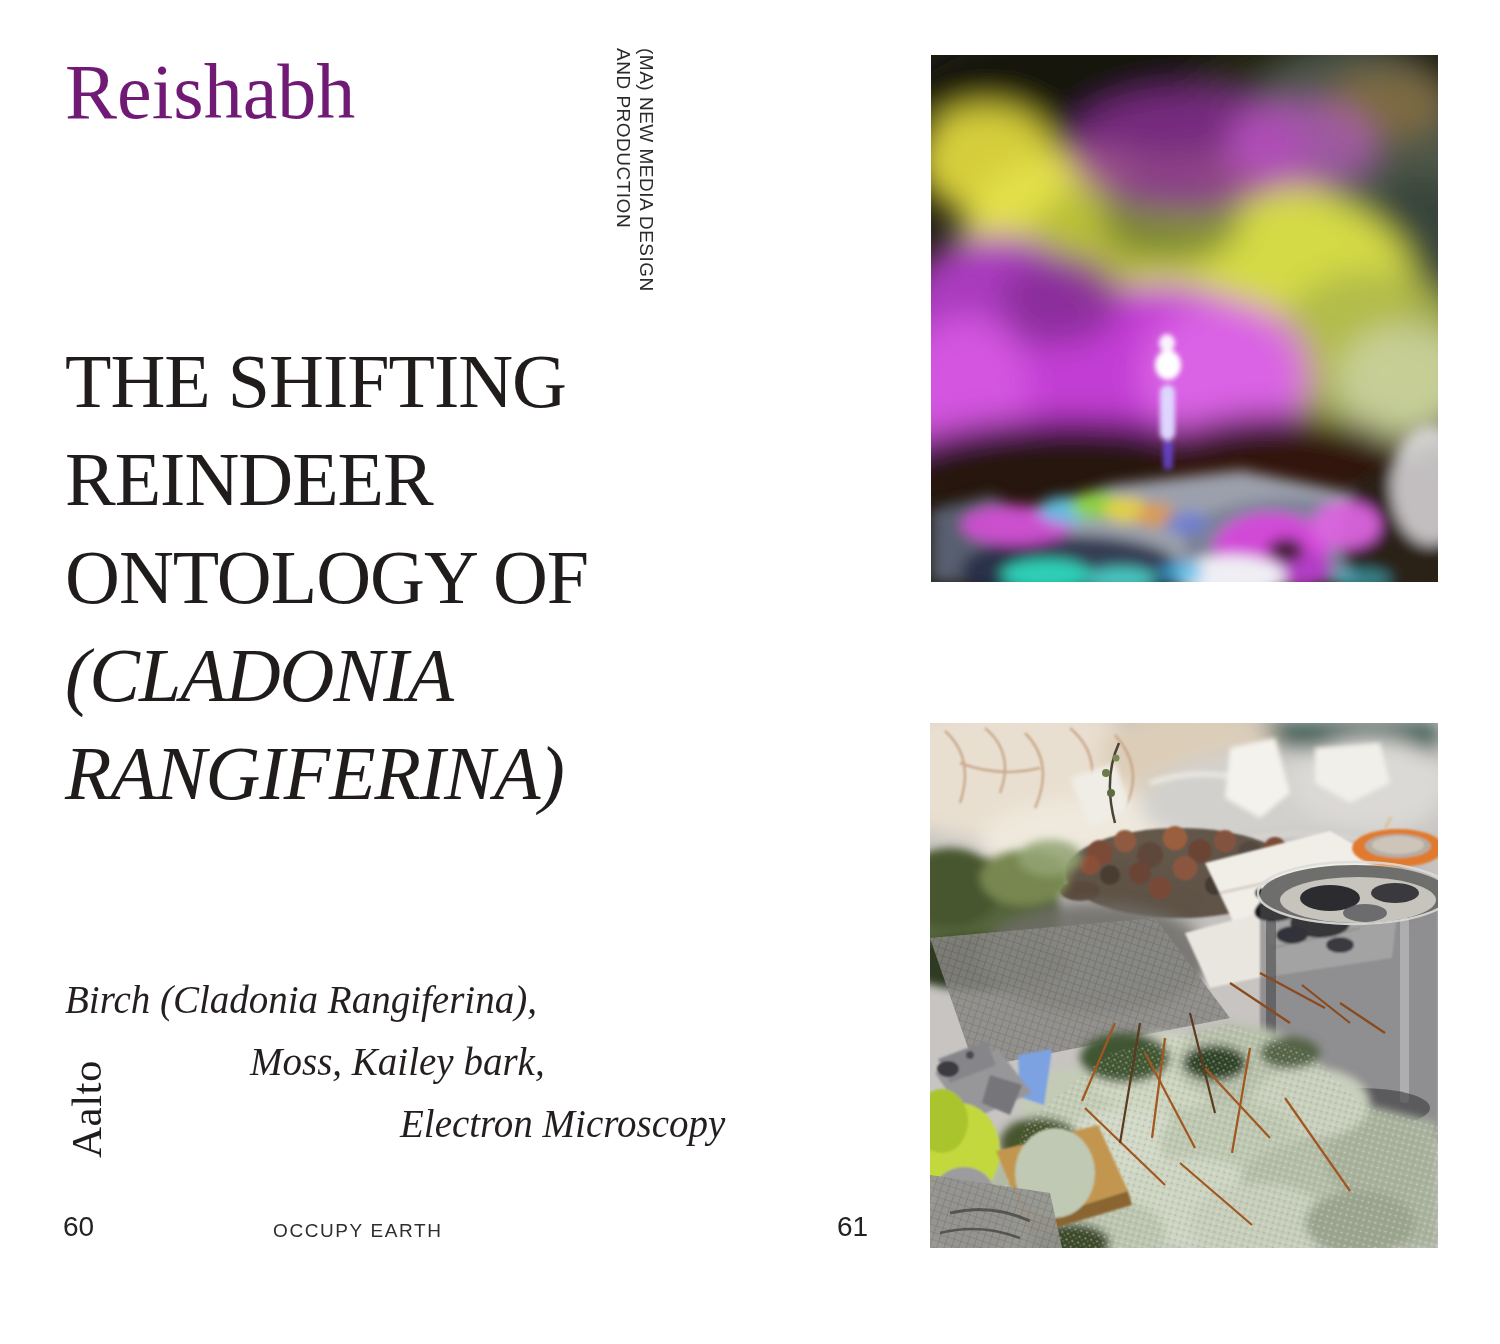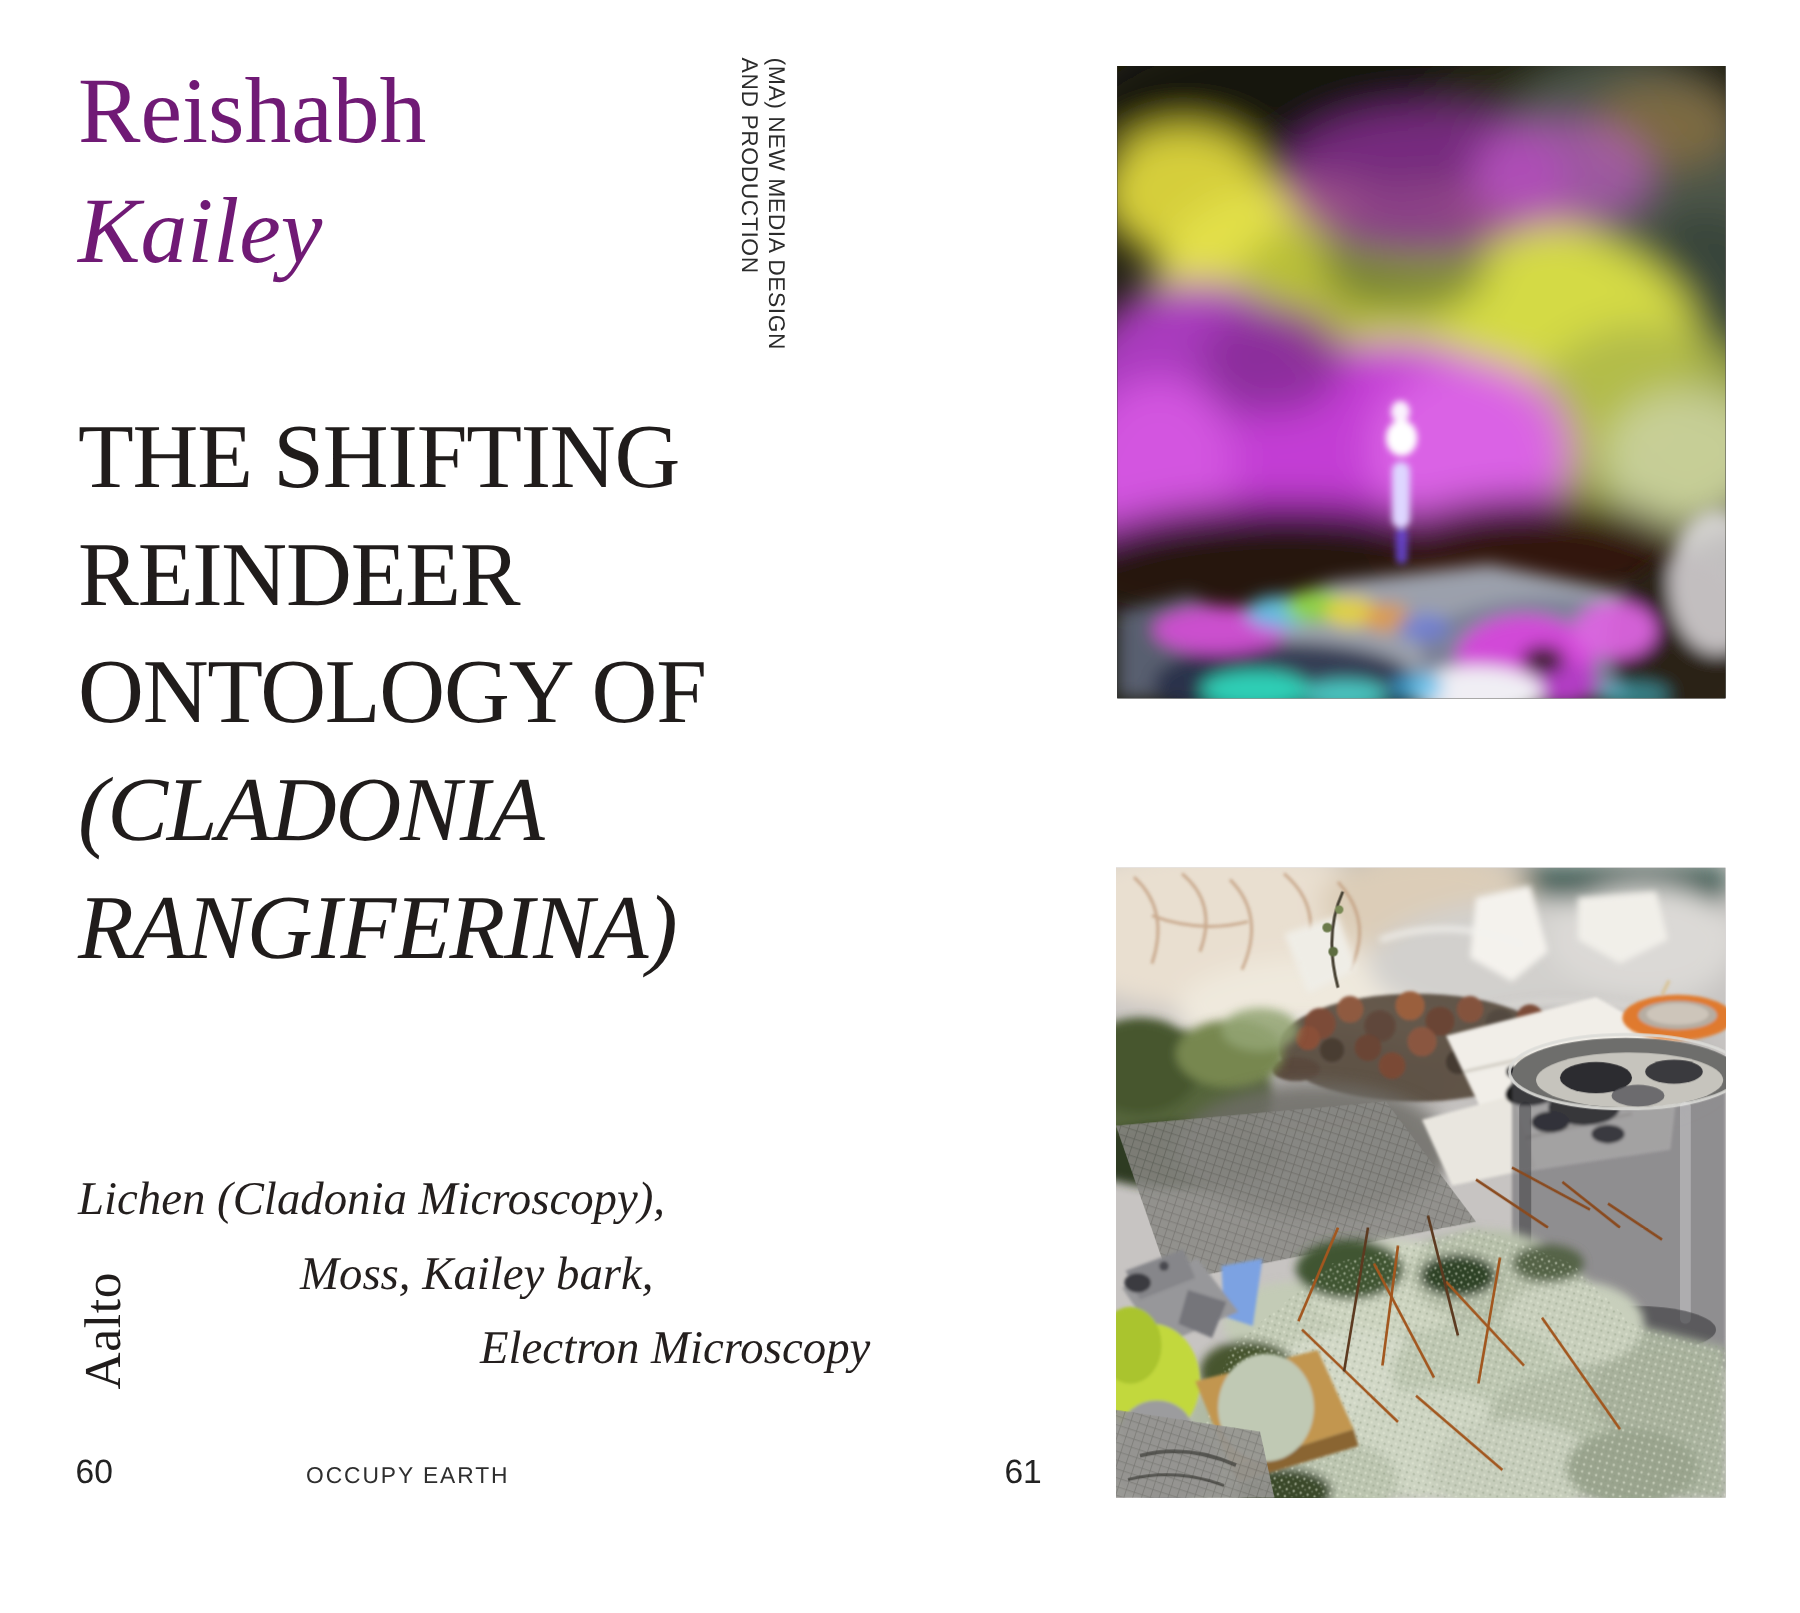--- a/index.html
+++ b/index.html
@@ -43,53 +43,52 @@
     transform-origin:0 0;transform:rotate(-90deg);
     font-size:43px;letter-spacing:.5px;color:#201c1b;white-space:nowrap;
   }
 
   .pagenum{
     font-family:"Liberation Sans", sans-serif;font-size:28px;line-height:28px;color:#222;
   }
   .pn-left{left:63px;top:1213px;}
   .pn-right{left:837px;top:1213px;}
   .running-title{
-    left:255px;top:1221px;
+    left:273px;top:1221px;
     font-family:"Liberation Sans", sans-serif;font-size:19px;line-height:19px;
     letter-spacing:1.6px;color:#2e2e2e;
   }
 
   
   .photo{overflow:hidden;background:#111;}
   .photo svg{display:block;width:100%;height:100%;}
   .photo-top{left:931px;top:55px;width:507px;height:527px;}
   .photo-bottom{left:930px;top:723px;width:508px;height:525px;background:#c7c4c2;}
 </style>
 </head>
 <body>
 
 <div class="spread">
 
   <div class="abs author">
     <div class="first">Reishabh</div>
-    <div class="last">Kailey</div>
   </div>
 
   <div class="abs program-vert">(MA) NEW MEDIA DESIGN
 AND PRODUCTION</div>
 
   <h1 class="abs title" style="margin:0;font-weight:normal;">
     <div class="ln">THE SHIFTING</div>
     <div class="ln">REINDEER</div>
     <div class="ln">ONTOLOGY OF</div>
     <div class="ln it">(CLADONIA</div>
     <div class="ln it">RANGIFERINA)</div>
   </h1>
 
-  <div class="abs mat m1">Lichen (Cladonia Microscopy),</div>
+  <div class="abs mat m1">Birch (Cladonia Rangiferina),</div>
   <div class="abs mat m2">Moss, Kailey bark,</div>
   <div class="abs mat m3">Electron Microscopy</div>
 
   <div class="abs aalto">Aalto</div>
 
   <div class="abs pagenum pn-left">60</div>
   <div class="abs running-title">OCCUPY EARTH</div>
 
   <div class="abs pagenum pn-right">61</div>
 

